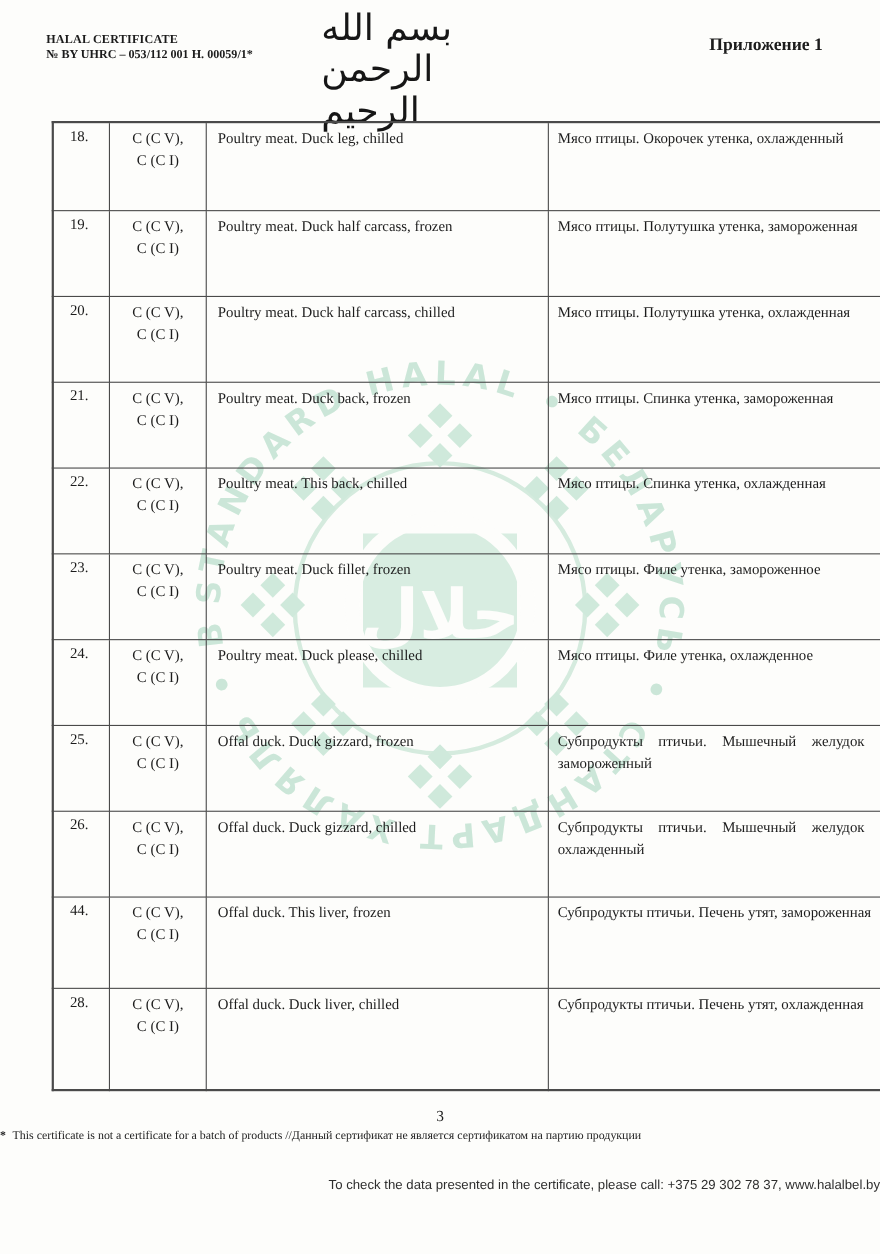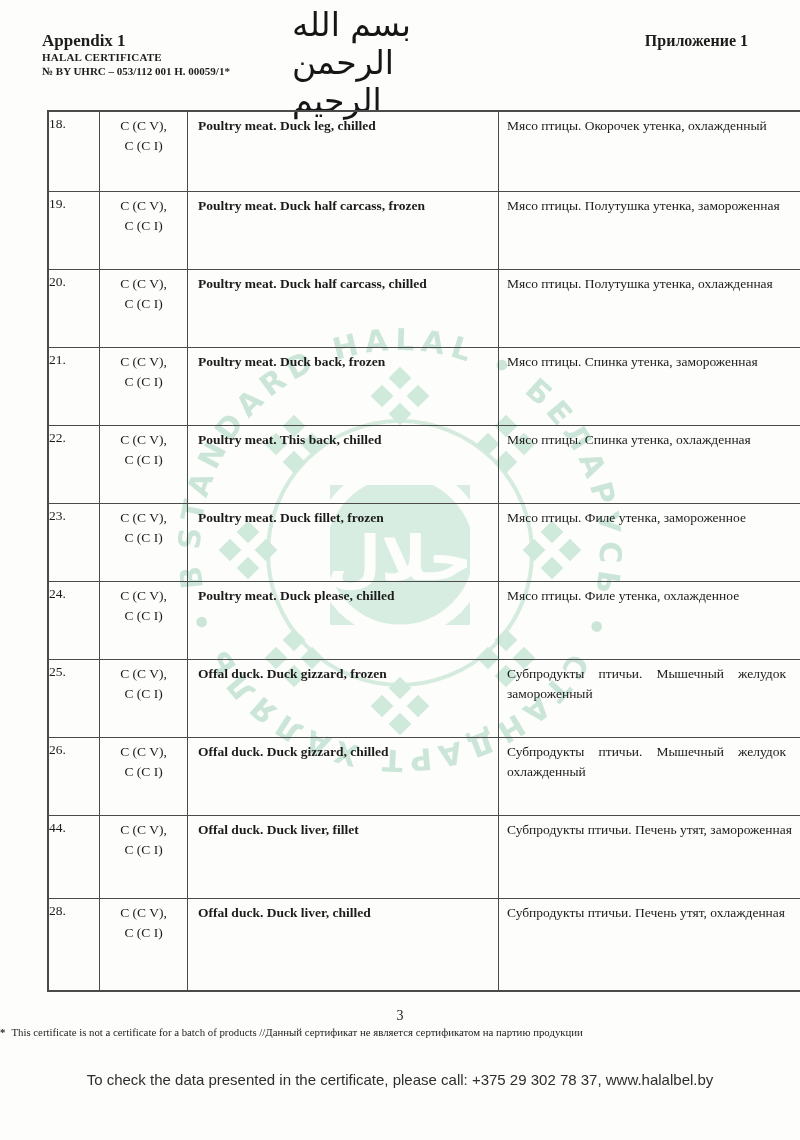--- a/index.html
+++ b/index.html
@@ -34,40 +34,40 @@
     border-collapse:collapse;table-layout:fixed;
     z-index:1;background:transparent;
     font-size:13.5px;
   }
   table.products td{
     border:1px solid #4a4a4a;
     vertical-align:top;
     background:transparent;
   }
   table.products{border:2px solid #4a4a4a;}
-  td.c-num{width:46px;text-align:left;padding:4px 4px 0 0;}
+  td.c-num{width:46px;text-align:center;padding:4px 4px 0 0;}
   td.c-code{width:83px;text-align:center;padding:4px 2px 0 2px;line-height:1.5;}
-  td.c-en{width:289px;padding:4px 11px 0 10px;line-height:1.45;font-weight:bold;}
+  td.c-en{width:289px;padding:4px 11px 0 10px;line-height:1.45;}
   td.c-ru{width:320px;padding:4px 9px 0 8px;text-align:justify;line-height:1.55;}
   tr.prow{height:78px;}
   tr.prow:nth-child(1){height:80px;}
   tr.prow:nth-child(10){height:83px;}
   tr.prow:nth-child(11){height:93px;}
 
   
   .page-number{position:absolute;left:0;top:1008px;width:100%;text-align:center;font-size:14px;}
   .footnote{
     position:absolute;left:0;top:1026px;width:100%;
     font-size:10.8px;
   }
   .footnote .marker{font-weight:bold;padding-right:6px;}
   .contact{
-    position:absolute;left:0;top:1068px;width:100%;text-align:center;
+    position:absolute;left:0;top:1068px;width:100%;text-align:right;
     font-family:"Liberation Sans", sans-serif;
-    font-size:15px;color:#2e2e2e;line-height:1.55;
+    font-size:12px;color:#2e2e2e;line-height:1.55;
   }
 </style>
 </head>
 <body>
 
 <div class="page">
 
   <div class="watermark">
     <svg width="484" height="484" viewBox="0 0 484 484">
       <defs>
@@ -99,21 +99,20 @@
 
       <rect x="172" y="177" width="140" height="140" fill="#d2ebdd"></rect>
 
       <circle cx="242" cy="243" r="80" fill="none" stroke="#fdfdfb" stroke-width="13"></circle>
 
       <text x="242" y="272" text-anchor="middle" font-family="DejaVu Sans, sans-serif" font-size="62" font-weight="bold" fill="#fdfdfb">حلال</text>
     </svg>
   </div>
 
   <div class="header-left">
-    <div class="appendix-en">Appendix 1</div>
     <div class="cert-title">HALAL CERTIFICATE</div>
     <div class="cert-number">№ BY UHRC – 053/112 001 H. 00059/1*</div>
   </div>
 
   <div class="bismillah">بسم الله الرحمن الرحيم</div>
 
   <div class="header-right">Приложение 1</div>
 
   <table class="products">
     <tbody>
@@ -206,21 +205,21 @@
       <td class="c-en">Offal duck. Duck gizzard, chilled</td>
       <td class="c-ru">Субпродукты птичьи. Мышечный желудок утят, охлажденный</td>
     </tr>
 
     <tr class="prow">
       <td class="c-num">44.</td>
       <td class="c-code">
         <div>C (C V),</div>
         <div>C (C I)</div>
       </td>
-      <td class="c-en">Offal duck. Duck liver, fillet</td>
+      <td class="c-en">Offal duck. This liver, frozen</td>
       <td class="c-ru">Субпродукты птичьи. Печень утят, замороженная</td>
     </tr>
 
     <tr class="prow">
       <td class="c-num">28.</td>
       <td class="c-code">
         <div>C (C V),</div>
         <div>C (C I)</div>
       </td>
       <td class="c-en">Offal duck. Duck liver, chilled</td>

